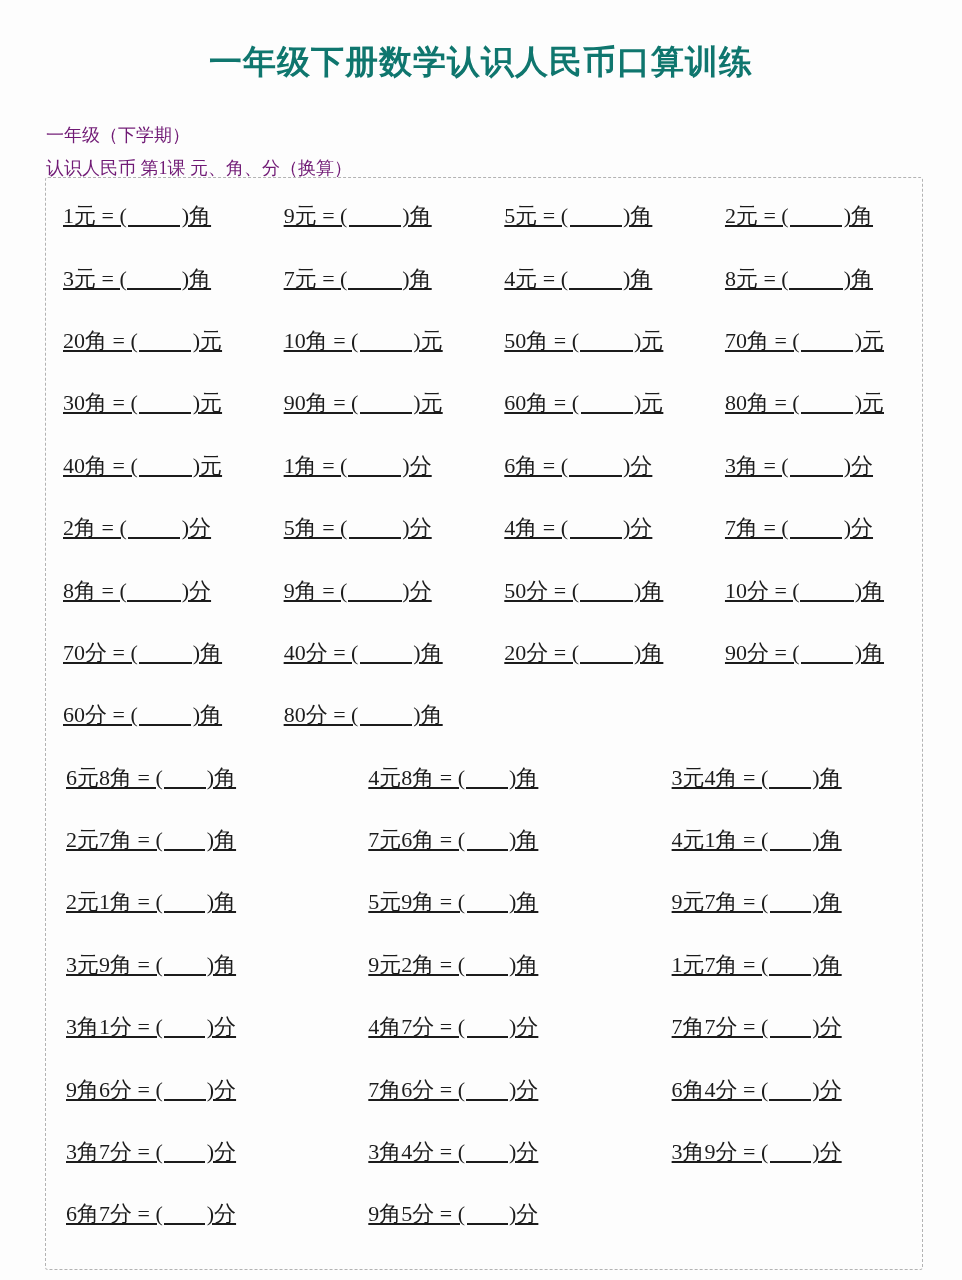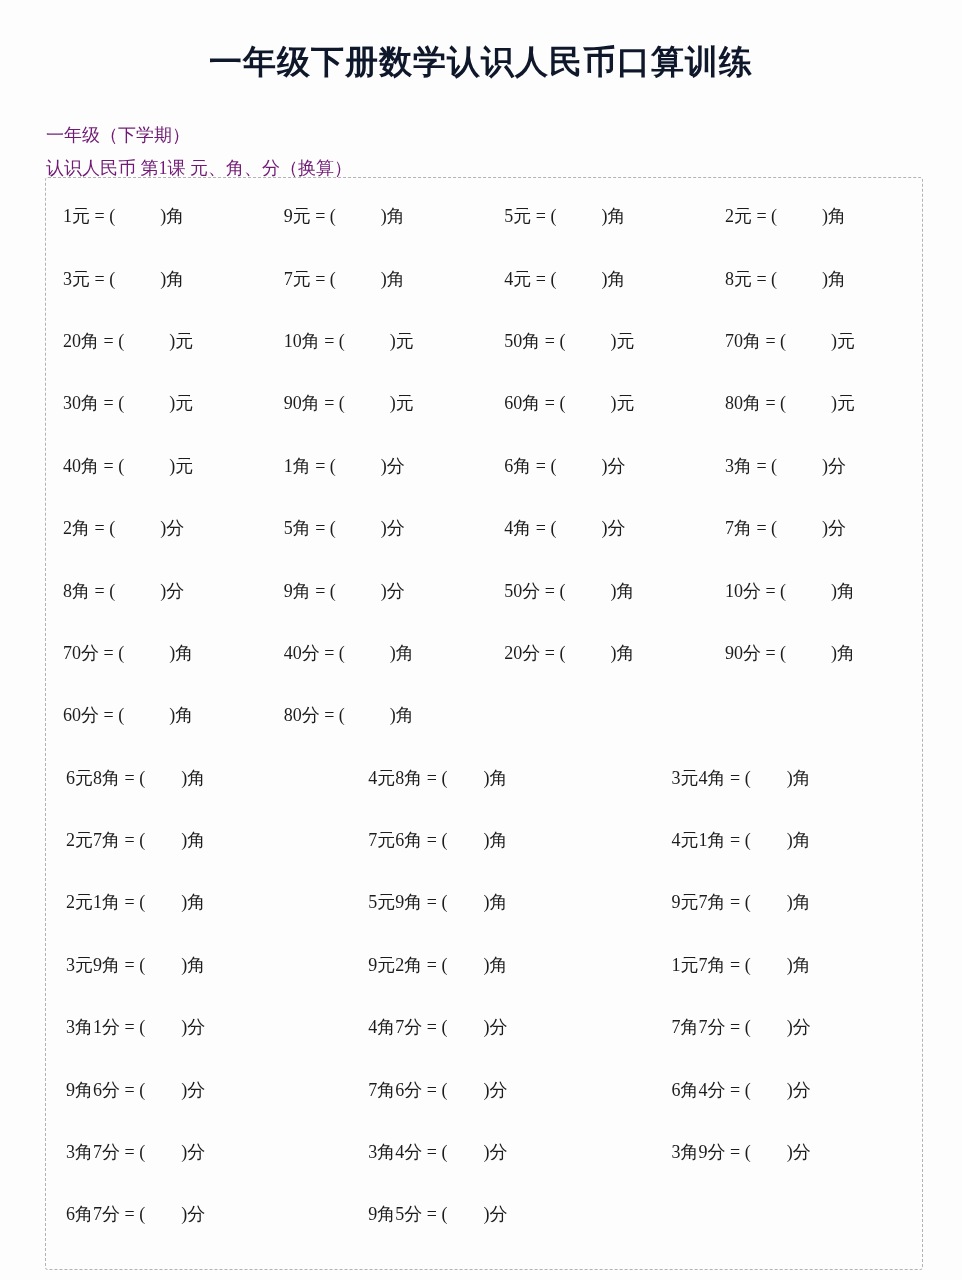--- a/index.html
+++ b/index.html
@@ -45,30 +45,31 @@
   .grid {
     display: grid;
     grid-auto-rows: 62.4px;
     align-items: center;
   }
   .grid-4 { grid-template-columns: 1fr 1fr 1fr 0.97fr; }
   .grid-3 { grid-template-columns: 303fr 304fr 271fr; }
   .grid-4 .cell { padding-left: 17px; }
   .grid-3 .cell { padding-left: 20px; }
   .cell {
-    font-size: 18px;
+    font-size: 22px;
     white-space: pre;
     color: #1c1c1c;
+    text-decoration: underline;
   }
 </style>
 </head>
 <body>
 
 <div class="page">
-  <h1 class="title" style="color: #0f172a;">一年级下册数学认识人民币口算训练</h1>
+  <h1 class="title" style="color: #0f766e;">一年级下册数学认识人民币口算训练</h1>
 
   <div class="subtitles">
     <div>一年级（下学期）</div>
     <div>认识人民币 第1课 元、角、分（换算）</div>
   </div>
 
   <div class="problem-box">
     <div class="grid grid-4" id="grid4">
         <div class="cell">1元 = (          )角</div>
         <div class="cell">9元 = (          )角</div>

